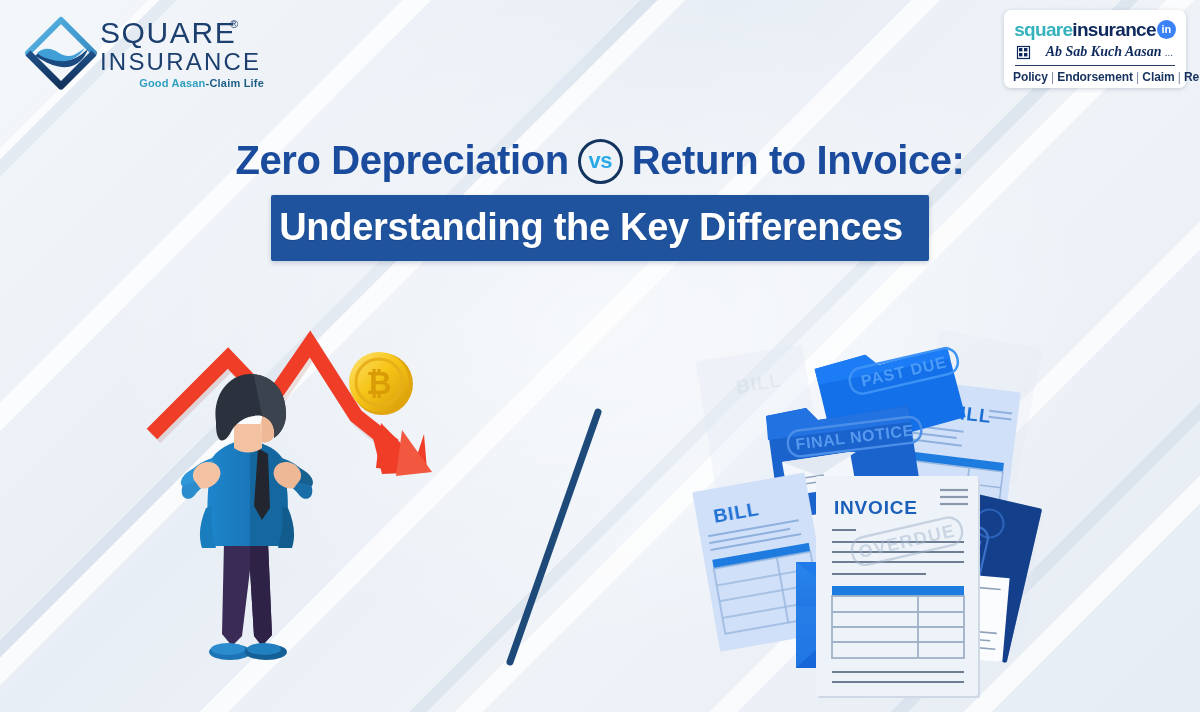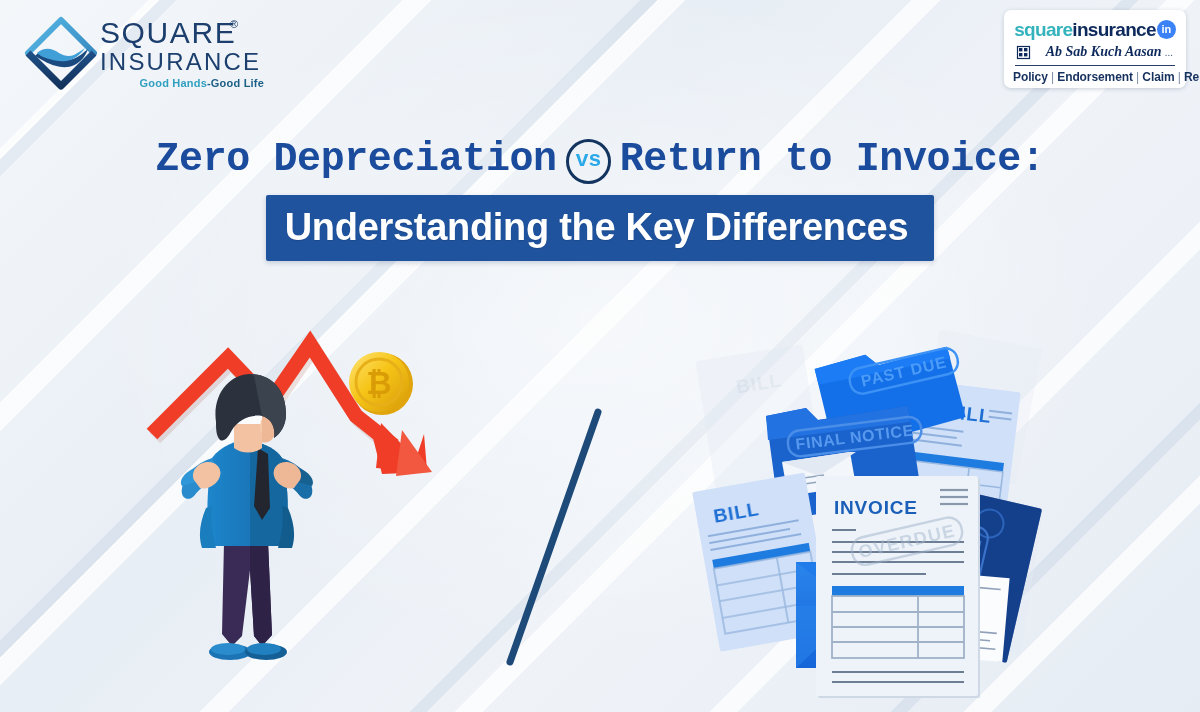--- a/index.html
+++ b/index.html
@@ -100,34 +100,33 @@
   .bb-row3 .sep { color:#7e8ca6; font-weight:400; }
 
   
   #headline { position:absolute; left:0; top:134px; width:1200px; }
   .hl-line1 {
     text-align:center;
     font-size:40px; font-weight:700; color:#1b4b9c;
     letter-spacing:-.4px; line-height:52px;
     display:flex; align-items:center; justify-content:center; gap:9px;
     white-space:nowrap;
-    font-family:Liberation Mono, monospace;
   }
   .vs-badge {
     width:45px; height:45px; border-radius:50%;
     border:3px solid #12345f;
     display:inline-flex; align-items:center; justify-content:center;
     font-size:22px; font-weight:700; color:#2aa9e8;
     letter-spacing:-.5px; background:transparent;
     flex:0 0 auto; margin-top:2px;
   }
   .hl-band-wrap { display:flex; justify-content:center; margin-top:9px; }
   .hl-band {
     background:#1f539e;
-    padding:11px 26px 13px 19px;
+    padding:11px 26px 13px 8px;
     border-radius:2px;
     box-shadow:0 2px 5px rgba(20,45,90,.2);
   }
   .hl-line2 {
     font-size:38px; font-weight:700; color:#ffffff;
     letter-spacing:-.3px; line-height:42px; white-space:nowrap;
     text-shadow:0 1px 1px rgba(0,0,0,.13);
   }
 
   
@@ -165,21 +164,21 @@
         <path d="M11 40 C19 31 28 34 34 39 C39 43 44 45 49 43 C55 41 60 36 64 33
                  C61 42 53 50 44 51 C34 52 25 48 18 44 Z" fill="#1b4a80"></path>
         <path d="M13 37 C21 30 29 33 35 37 C40 40 45 41 50 39 C54 37 58 34 61 32
                  C57 38 50 44 42 45 C33 46 24 43 17 40 Z" fill="#3f9fd6"></path>
       </svg>
     </span>
     <div class="wordmark">
       <div class="sq-word">SQUARE</div>
       <div class="sq-word2">INSURANCE</div>
       <div class="sq-tag">
-        <span>Good Hands</span><span class="dk">-</span><span class="dk">Good Life</span>
+        <span>Good Aasan</span><span class="dk">-</span><span class="dk">Claim Life</span>
       </div>
     </div>
     <span class="reg">®</span>
   </div>
 
   <div id="brand-badge">
     <div class="bb-row1">
       <span class="bb-square">square</span>
       <span class="bb-insurance">insurance</span>
       <span class="bb-in">in</span>

